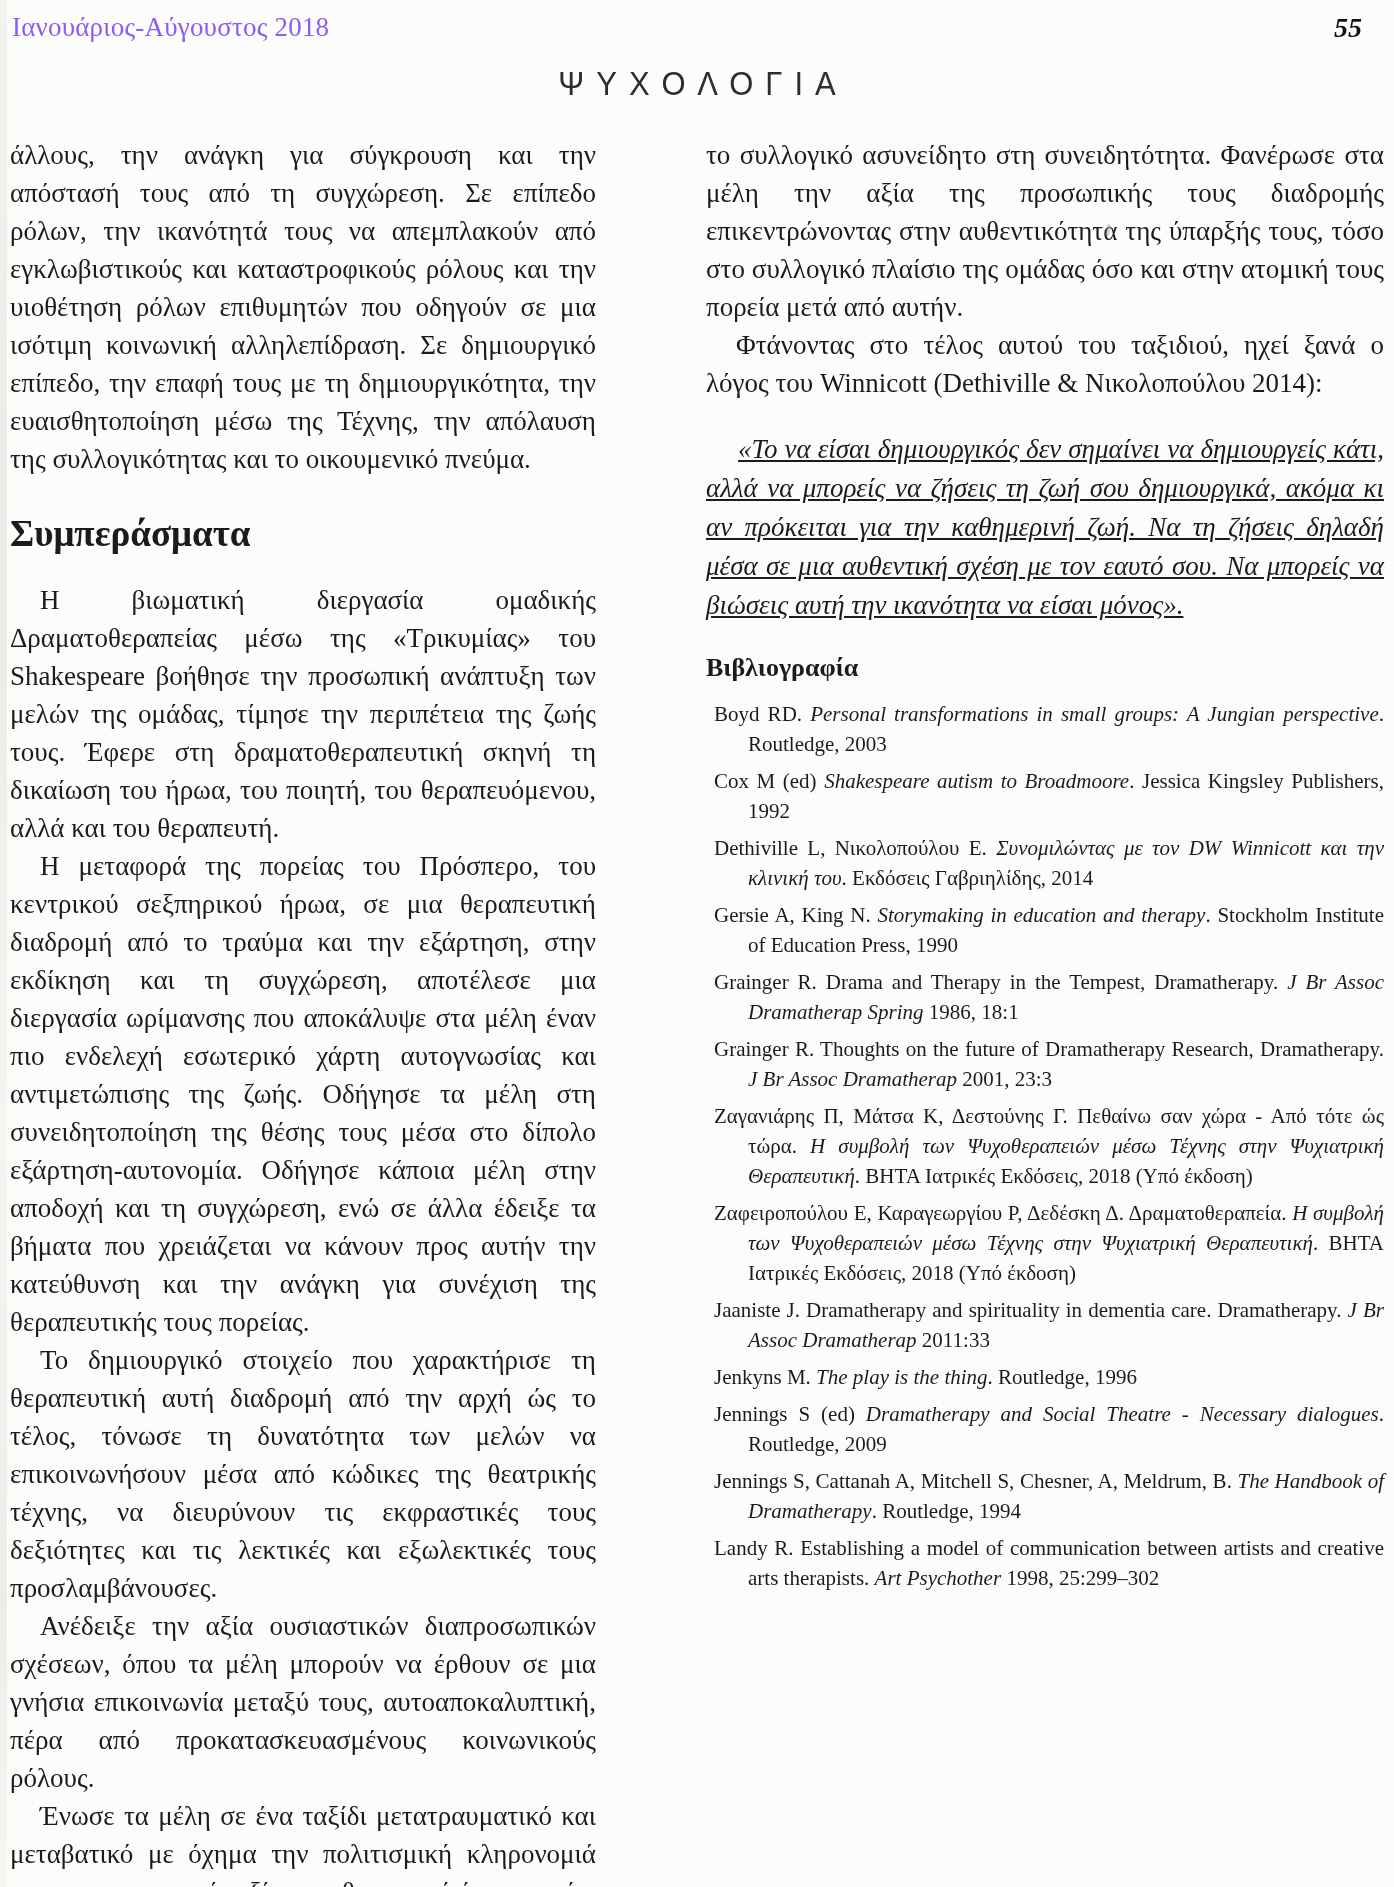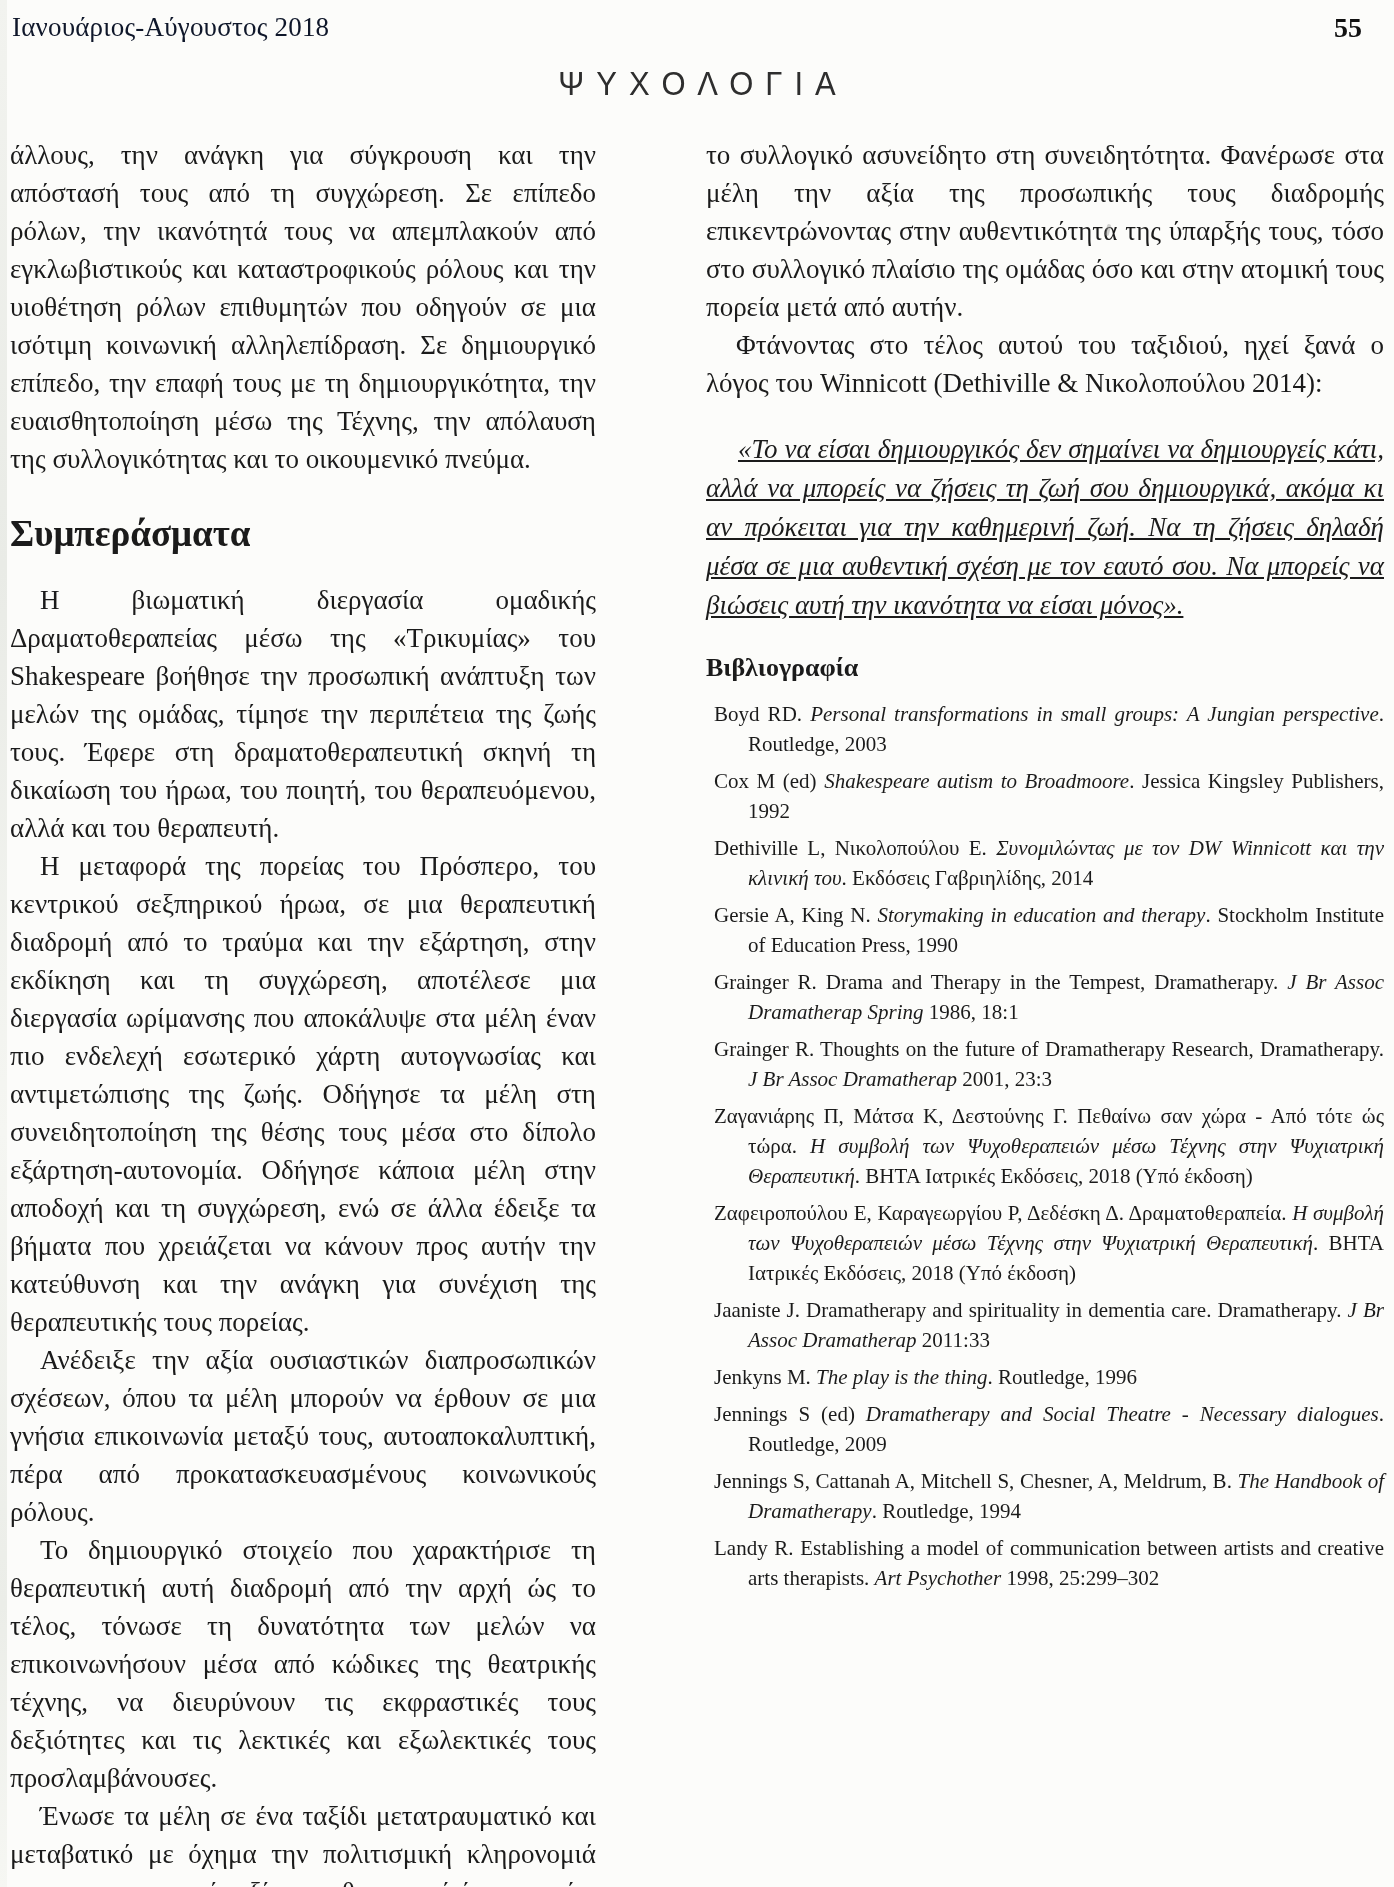--- a/index.html
+++ b/index.html
@@ -17,22 +17,22 @@
     background: linear-gradient(to bottom, #f2f3ef 0%, #e9ebe6 30%, #f5f6f2 60%, #ebede8 85%, #f6f7f3 100%);
   }
   .scan-speck {
     position: absolute; left: 1106px; top: 224px; width: 4px; height: 12px;
     background: #9a9a96; opacity: .45; border-radius: 2px; transform: rotate(14deg);
   }
   .header-row {
     display: flex; justify-content: space-between; align-items: flex-start;
     padding: 12px 18px 0 12px;
   }
-  .issue-date { font-size: 27px; letter-spacing: .2px; color: #0f172a; }
-  .page-number { font-size: 28px; font-weight: bold; color: #111; padding-right: 14px; }
+  .issue-date { font-size: 27px; letter-spacing: .2px; color: #8b5cf6; }
+  .page-number { font-size: 28px; font-weight: bold; color: #111; padding-right: 14px; font-style: italic; }
   .section-title {
     margin-top: 22px;
     text-align: center;
     font-family: "Liberation Sans", "DejaVu Sans", sans-serif;
     font-weight: 400;
     font-size: 31px;
     letter-spacing: 12px;
     text-indent: 12px;
     color: #2e2e2e;
     transform: scaleY(1.08);
@@ -93,22 +93,22 @@
 
 <div class="section-title">ΨΥΧΟΛΟΓΙΑ</div>
 
 <div class="columns">
 
   <div class="col-left">
     <p class="body-p">άλλους, την ανάγκη για σύγκρουση και την απόστασή τους από τη συγχώρεση. Σε επίπεδο ρόλων, την ικανότητά τους να απεμπλακούν από εγκλωβιστικούς και καταστροφικούς ρόλους και την υιοθέτηση ρόλων επιθυμητών που οδηγούν σε μια ισότιμη κοινωνική αλληλεπίδραση. Σε δημιουργικό επίπεδο, την επαφή τους με τη δημιουργικότητα, την ευαισθητοποίηση μέσω της Τέχνης, την απόλαυση της συλλογικότητας και το οικουμενικό πνεύμα.</p>
     <div class="sub-head">Συμπεράσματα</div>
     <p class="body-p ind">Η βιωματική διεργασία ομαδικής Δραματοθεραπείας μέσω της «Τρικυμίας» του Shakespeare βοήθησε την προσωπική ανάπτυξη των μελών της ομάδας, τίμησε την περιπέτεια της ζωής τους. Έφερε στη δραματοθεραπευτική σκηνή τη δικαίωση του ήρωα, του ποιητή, του θεραπευόμενου, αλλά και του θεραπευτή.</p>
     <p class="body-p ind">Η μεταφορά της πορείας του Πρόσπερο, του κεντρικού σεξπηρικού ήρωα, σε μια θεραπευτική διαδρομή από το τραύμα και την εξάρτηση, στην εκδίκηση και τη συγχώρεση, αποτέλεσε μια διεργασία ωρίμανσης που αποκάλυψε στα μέλη έναν πιο ενδελεχή εσωτερικό χάρτη αυτογνωσίας και αντιμετώπισης της ζωής. Οδήγησε τα μέλη στη συνειδητοποίηση της θέσης τους μέσα στο δίπολο εξάρτηση-αυτονομία. Οδήγησε κάποια μέλη στην αποδοχή και τη συγχώρεση, ενώ σε άλλα έδειξε τα βήματα που χρειάζεται να κάνουν προς αυτήν την κατεύθυνση και την ανάγκη για συνέχιση της θεραπευτικής τους πορείας.</p>
+    <p class="body-p ind">Το δημιουργικό στοιχείο που χαρακτήρισε τη θεραπευτική αυτή διαδρομή από την αρχή ώς το τέλος, τόνωσε τη δυνατότητα των μελών να επικοινωνήσουν μέσα από κώδικες της θεατρικής τέχνης, να διευρύνουν τις εκφραστικές τους δεξιότητες και τις λεκτικές και εξωλεκτικές τους προσλαμβάνουσες.</p>
     <p class="body-p ind">Ανέδειξε την αξία ουσιαστικών διαπροσωπικών σχέσεων, όπου τα μέλη μπορούν να έρθουν σε μια γνήσια επικοινωνία μεταξύ τους, αυτοαποκαλυπτική, πέρα από προκατασκευασμένους κοινωνικούς ρόλους.</p>
-    <p class="body-p ind">Το δημιουργικό στοιχείο που χαρακτήρισε τη θεραπευτική αυτή διαδρομή από την αρχή ώς το τέλος, τόνωσε τη δυνατότητα των μελών να επικοινωνήσουν μέσα από κώδικες της θεατρικής τέχνης, να διευρύνουν τις εκφραστικές τους δεξιότητες και τις λεκτικές και εξωλεκτικές τους προσλαμβάνουσες.</p>
     <p class="body-p ind">Ένωσε τα μέλη σε ένα ταξίδι μετατραυματικό και μεταβατικό με όχημα την πολιτισμική κληρονομιά και τις οικουμενικές αξίες του θεατρικού έργου, από</p>
   </div>
 
   <div class="col-right">
     <p class="body-p">το συλλογικό ασυνείδητο στη συνειδητότητα. Φανέρωσε στα μέλη την αξία της προσωπικής τους διαδρομής επικεντρώνοντας στην αυθεντικότητα της ύπαρξής τους, τόσο στο συλλογικό πλαίσιο της ομάδας όσο και στην ατομική τους πορεία μετά από αυτήν.</p>
     <p class="body-p ind">Φτάνοντας στο τέλος αυτού του ταξιδιού, ηχεί ξανά ο λόγος του Winnicott (Dethiville &amp; Νικολοπούλου 2014):</p>
     <p class="quote">«Το να είσαι δημιουργικός δεν σημαίνει να δημιουργείς κάτι, αλλά να μπορείς να ζήσεις τη ζωή σου δημιουργικά, ακόμα κι αν πρόκειται για την καθημερινή ζωή. Να τη ζήσεις δηλαδή μέσα σε μια αυθεντική σχέση με τον εαυτό σου. Να μπορείς να βιώσεις αυτή την ικανότητα να είσαι μόνος».</p>
     <div class="bib-head">Βιβλιογραφία</div>
     <p class="bib-entry"><span>Boyd RD. </span><span class="it">Personal transformations in small groups: A Jungian perspective</span><span>. Routledge, 2003</span></p>
     <p class="bib-entry"><span>Cox M (ed) </span><span class="it">Shakespeare autism to Broadmoore</span><span>. Jessica Kingsley Publishers, 1992</span></p>

